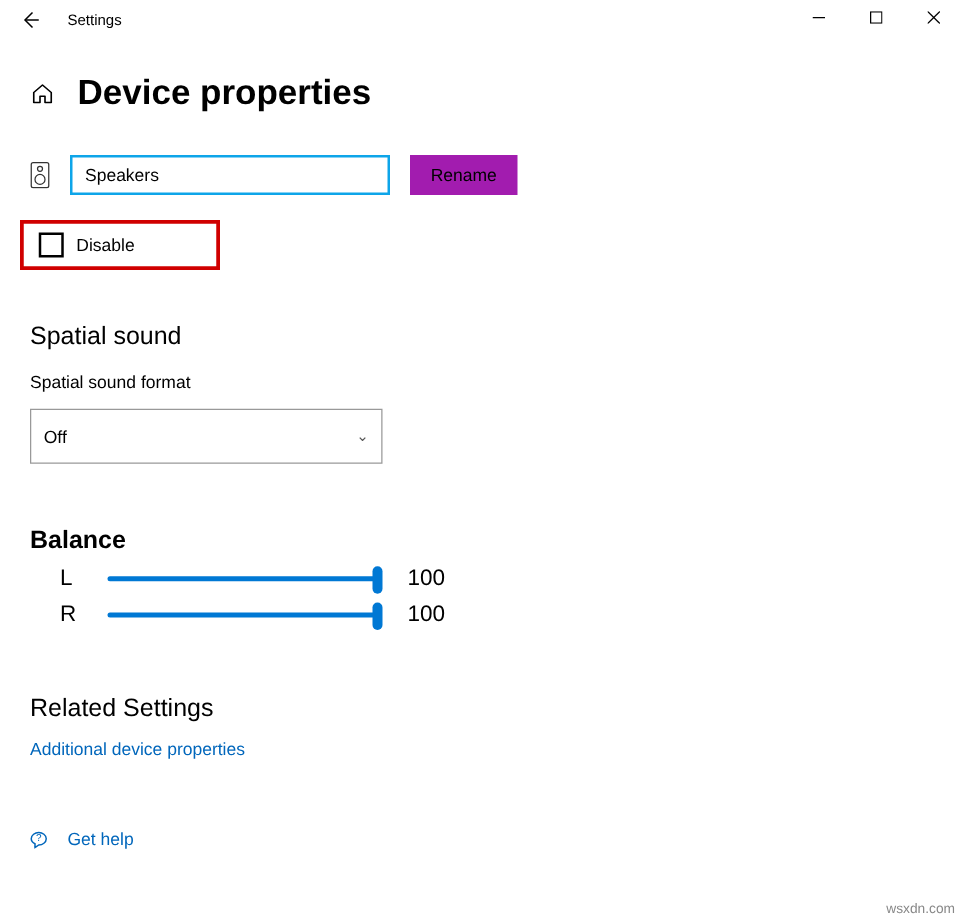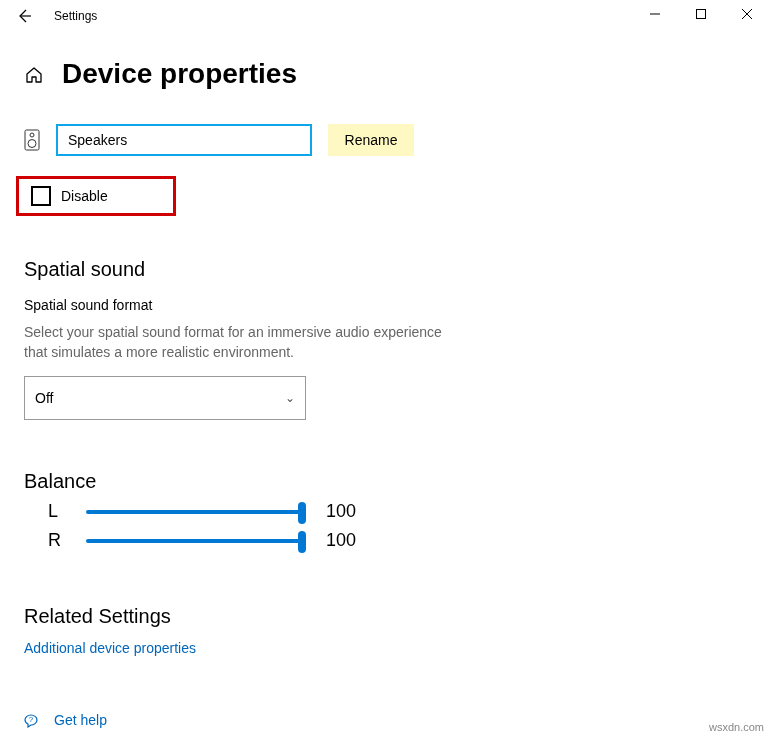--- a/index.html
+++ b/index.html
@@ -75,21 +75,21 @@
     border: 2px solid #0ea5e9;
     padding: 0 10px;
     font-size: 14px;
     font-family: inherit;
     outline: none;
   }
   .rename-btn {
     height: 32px;
     width: 86px;
     border: none;
-    background: #fef9c3;
+    background: #a21caf;
     font-size: 14px;
     font-family: inherit;
     cursor: pointer;
   }
   .disable-box {
     margin-top: 20px;
     border: 3px solid #d00000;
     width: 160px;
     padding: 7px 6px;
     display: flex;
@@ -125,21 +125,21 @@
     height: 44px;
     border: 1px solid #999;
     display: flex;
     align-items: center;
     justify-content: space-between;
     padding: 0 10px;
     cursor: pointer;
   }
   .chev { font-size: 12px; color: #555; }
   .balance-block { margin-top: 50px; }
-  .balance-title { font-size: 20px; font-weight: 400; }
+  .balance-title { font-size: 20px; font-weight: 700; }
   .slider-row {
     display: flex;
     align-items: center;
     margin-top: 8px;
     gap: 16px;
   }
   .slider-label {
     width: 22px;
     font-size: 18px;
     margin-left: 24px;
@@ -228,21 +228,20 @@
     <button class="rename-btn">Rename</button>
   </div>
 
   <div class="disable-box">
     <div class="chk"></div>
     <span>Disable</span>
   </div>
 
   <div class="section-title">Spatial sound</div>
   <div class="subhead">Spatial sound format</div>
-  <div class="desc">Select your spatial sound format for an immersive audio experience that simulates a more realistic environment.</div>
   <div class="dropdown">
     <span>Off</span>
     <span class="chev">⌄</span>
   </div>
 
   <div class="balance-block">
     <div class="balance-title">Balance</div>
     <div class="slider-row">
       <div class="slider-label">L</div>
       <div class="slider-track">

